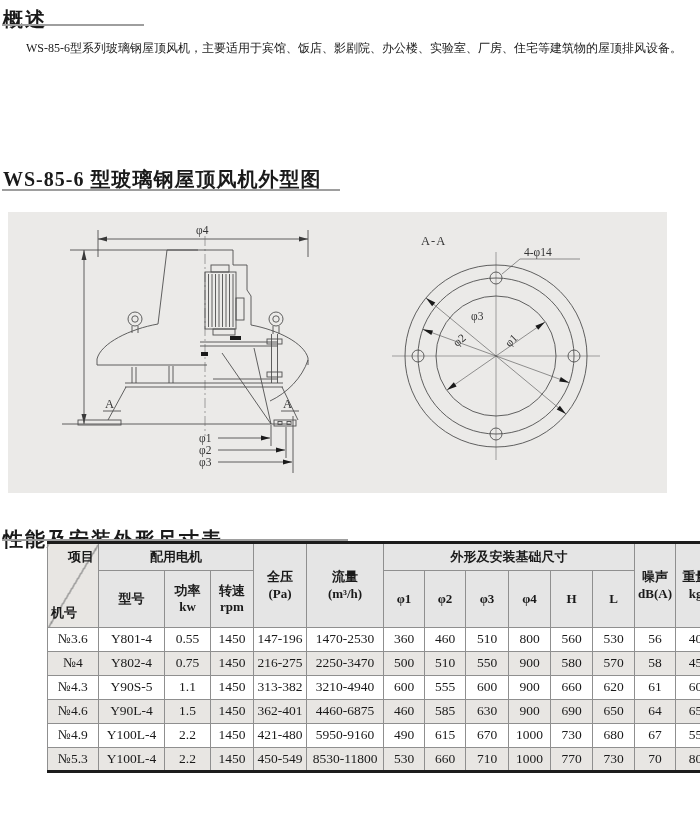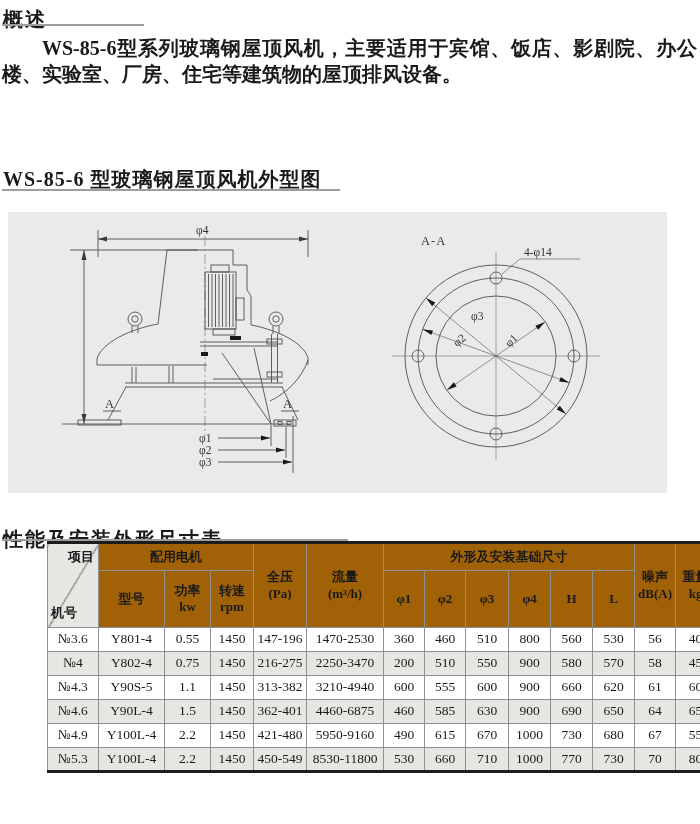--- a/index.html
+++ b/index.html
@@ -8,22 +8,22 @@
     font-family:"Liberation Serif","DejaVu Serif",serif;color:#1a1a1a;
     overflow:hidden;
   }
   .heading{
     position:absolute;left:3px;font-size:20px;font-weight:bold;
     letter-spacing:2px;white-space:nowrap;
   }
   .rule{position:absolute;left:2px;height:2px;background:#9e9e9e;}
   .paras{position:absolute;left:2px;top:36px;width:695px;}
   .paras p{
-    margin:0;font-size:20px;line-height:25.5px;text-indent:2em;
-    text-align:justify;font-weight:700;
+    margin:0;font-size:12px;line-height:25.5px;text-indent:2em;
+    text-align:justify;font-weight:400;
   }
   .panel{
     position:absolute;left:8px;top:212px;width:659px;height:281px;
     background:#ebeae8;
   }
   .panel svg{display:block;}
   svg text{font-family:"Liberation Serif","DejaVu Serif",serif;font-size:11px;fill:#333;}
   svg .lbl{font-size:11.5px;}
   svg .seclbl{font-size:12.5px;letter-spacing:1px;}
 
@@ -31,21 +31,21 @@
     position:absolute;left:3px;top:541px;width:668px;
     border-collapse:collapse;table-layout:fixed;
     border-top:3px solid #1c1c1c;border-bottom:3px solid #1c1c1c;
     font-size:13.5px;
     margin-left:44px;
   }
   table.spec th,table.spec td{
     border:1px solid #8f8f8f;text-align:center;vertical-align:middle;
     padding:0;white-space:pre-line;line-height:1.25;overflow:hidden;
   }
-  table.spec thead th{background:#a16207;font-weight:bold;font-size:13px;}
+  table.spec thead th{background:#e5e5e5;font-weight:bold;font-size:13px;}
   table.spec thead tr.h1{height:28px;}
   table.spec thead tr.h2{height:57px;}
   table.spec tbody tr{height:24px;background:#ffffff;}
   table.spec tbody tr.striped{background:#e8e6e3;}
   th.corner{
     position:relative;background:
       linear-gradient(to bottom right,
         rgba(0,0,0,0) calc(50% - 0.7px),#8f8f8f calc(50% - 0.7px),
         #8f8f8f calc(50% + 0.7px),rgba(0,0,0,0) calc(50% + 0.7px)) #e8e6e3 !important;
   }
@@ -261,21 +261,21 @@
         <td>56</td>
         <td>40</td>
       </tr>
       <tr class="striped">
         <td>№4</td>
         <td>Y802-4</td>
         <td>0.75</td>
         <td>1450</td>
         <td>216-275</td>
         <td>2250-3470</td>
-        <td>200</td>
+        <td>500</td>
         <td>510</td>
         <td>550</td>
         <td>900</td>
         <td>580</td>
         <td>570</td>
         <td>58</td>
         <td>45</td>
       </tr>
       <tr>
         <td>№4.3</td>

